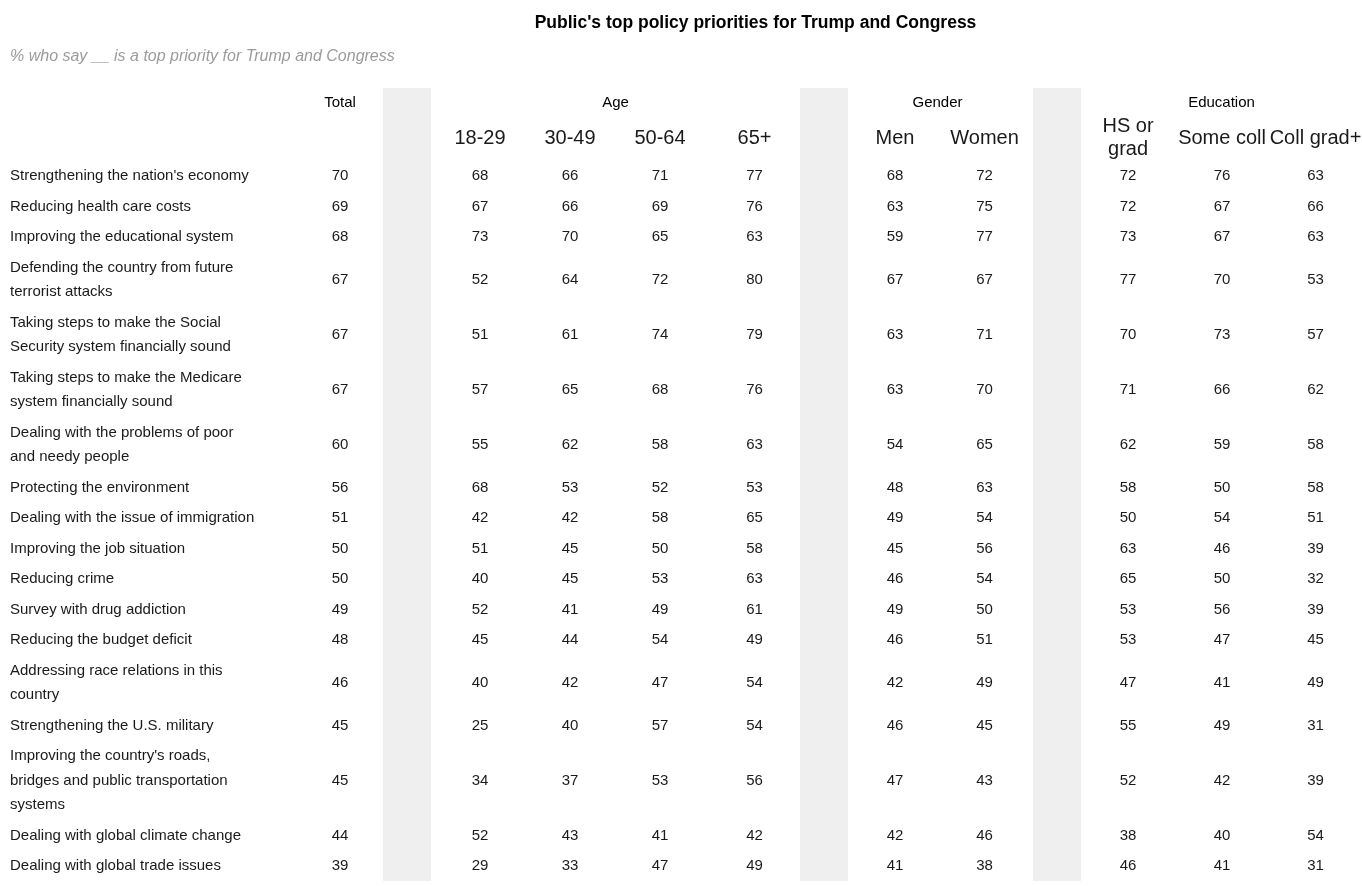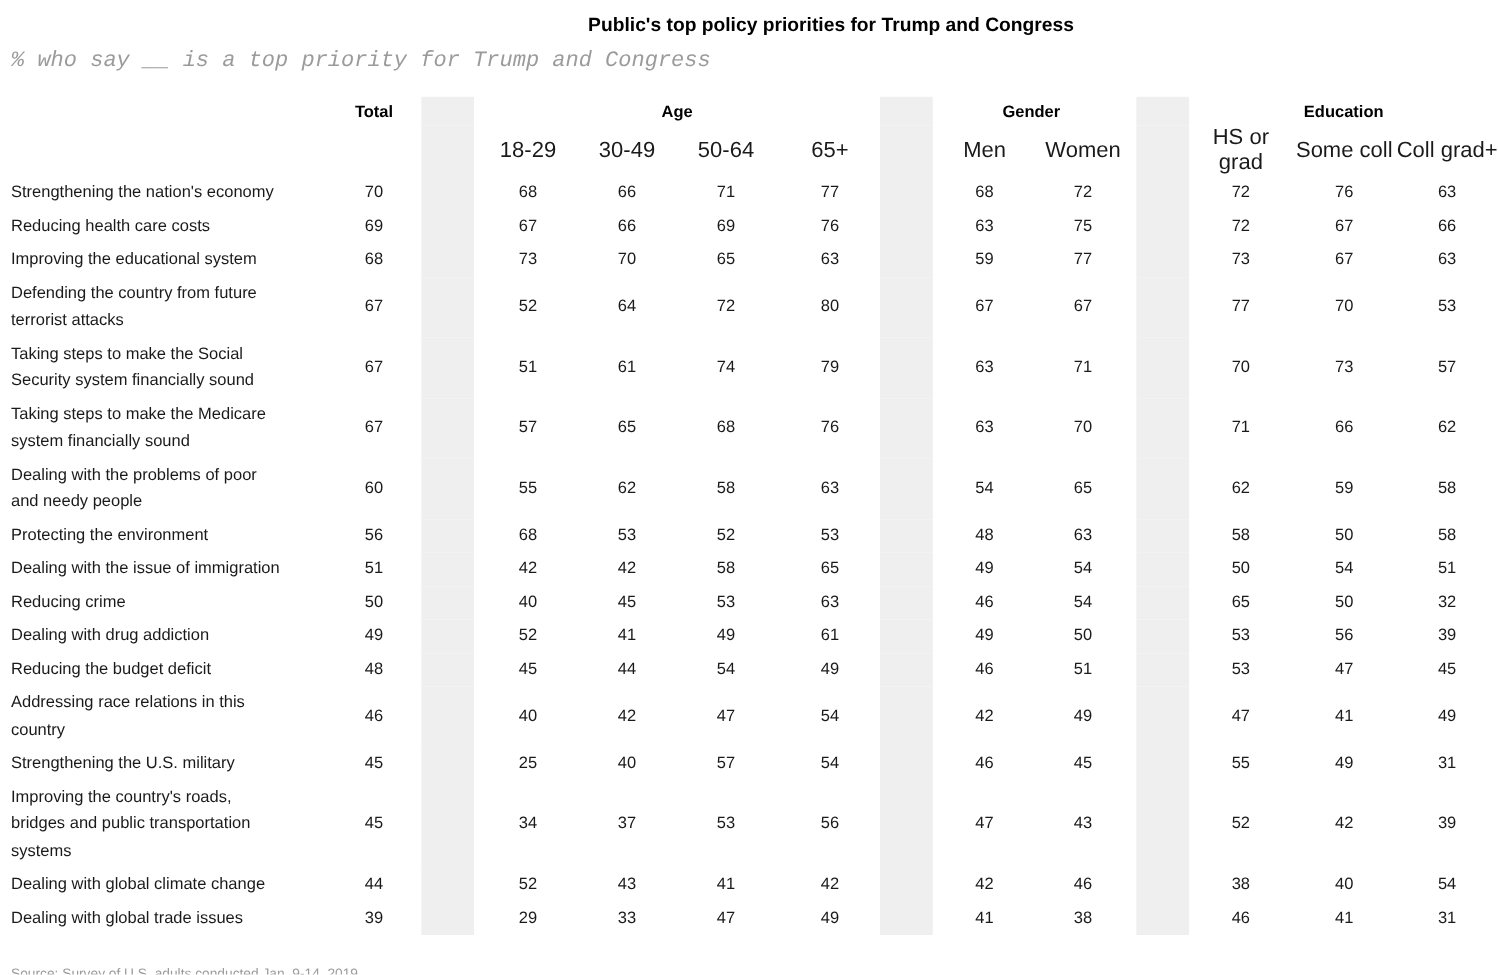--- a/index.html
+++ b/index.html
@@ -17,37 +17,37 @@
   .title{
     padding:12px 16px 0 165px;
     text-align:center;
     font-size:17.5px;
     font-weight:bold;
     line-height:20px;
     color:var(--title);
   }
   .subtitle{
     margin:14px 0 0 10px;
-    font-family:Liberation Mono, monospace;
+    font-family:Liberation Sans, sans-serif;
     font-style:italic;
-    font-size:20px;
+    font-size:16px;
     line-height:19px;
     color:var(--muted);
   }
   table.priorities{
     margin-top:23px;
     border-collapse:collapse;
     border-spacing:0;
     table-layout:fixed;
     width:1362px;
   }
   col.band{background-color:var(--band);}
   th,td{padding:0;font-weight:normal;}
   thead th{vertical-align:middle;}
-  tr.group-row th{height:26px;font-size:15px;font-weight:bold;text-align:center;color:var(--title);}
+  tr.group-row th{height:26px;font-size:15px;font-weight:normal;text-align:center;color:var(--title);}
   tr.sub-row th{height:22px;font-size:20px;text-align:center;color:var(--body);}
   tbody td{
     font-size:15px;
     line-height:24.5px;
     padding:3px 0;
     vertical-align:middle;
   }
   td.label{
     text-align:left;
     padding:3px 0 3px 10px;
@@ -279,39 +279,57 @@
     <td></td>
     <td class="num">49</td>
     <td class="num">54</td>
     <td></td>
     <td></td>
     <td class="num">50</td>
     <td class="num">54</td>
     <td class="num">51</td>
   </tr>
       <tr>
+    <td class="label">Improving the job situation</td>
+    <td class="num">50</td>
+    <td></td>
+    <td></td>
+    <td class="num">51</td>
+    <td class="num">45</td>
+    <td class="num">50</td>
+    <td class="num">58</td>
+    <td></td>
+    <td class="num">45</td>
+    <td class="num">56</td>
+    <td></td>
+    <td></td>
+    <td class="num">63</td>
+    <td class="num">46</td>
+    <td class="num">39</td>
+  </tr>
+      <tr>
     <td class="label">Reducing crime</td>
     <td class="num">50</td>
     <td></td>
     <td></td>
     <td class="num">40</td>
     <td class="num">45</td>
     <td class="num">53</td>
     <td class="num">63</td>
     <td></td>
     <td class="num">46</td>
     <td class="num">54</td>
     <td></td>
     <td></td>
     <td class="num">65</td>
     <td class="num">50</td>
     <td class="num">32</td>
   </tr>
       <tr>
-    <td class="label">Dealing with drug addiction</td>
+    <td class="label">Survey with drug addiction</td>
     <td class="num">49</td>
     <td></td>
     <td></td>
     <td class="num">52</td>
     <td class="num">41</td>
     <td class="num">49</td>
     <td class="num">61</td>
     <td></td>
     <td class="num">49</td>
     <td class="num">50</td>

